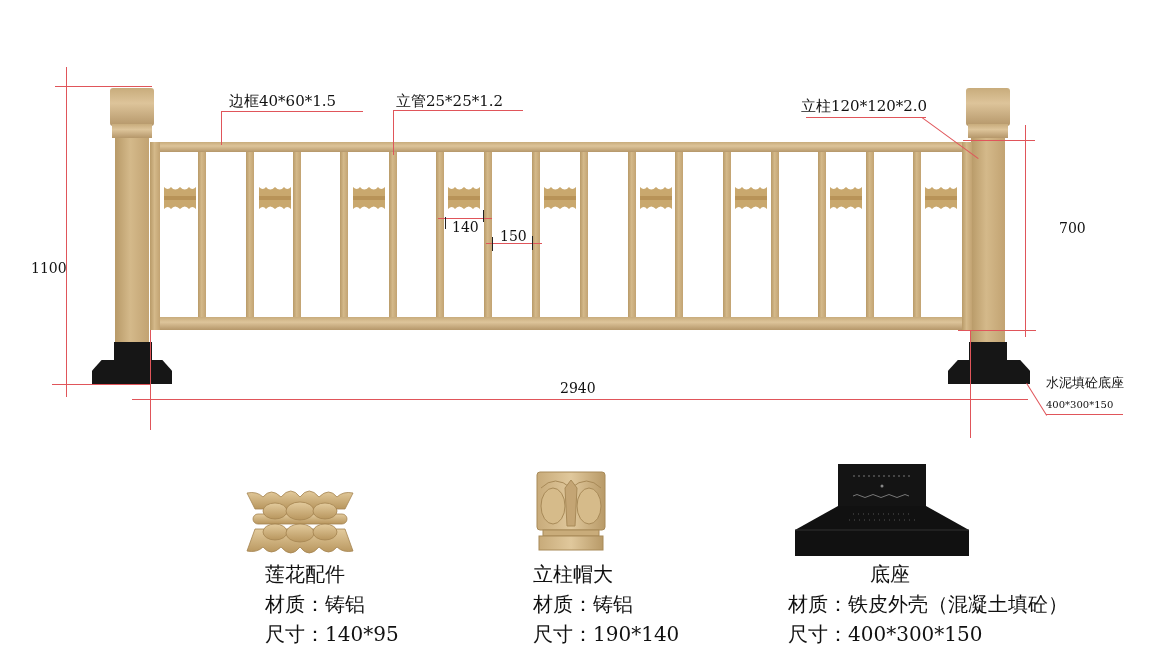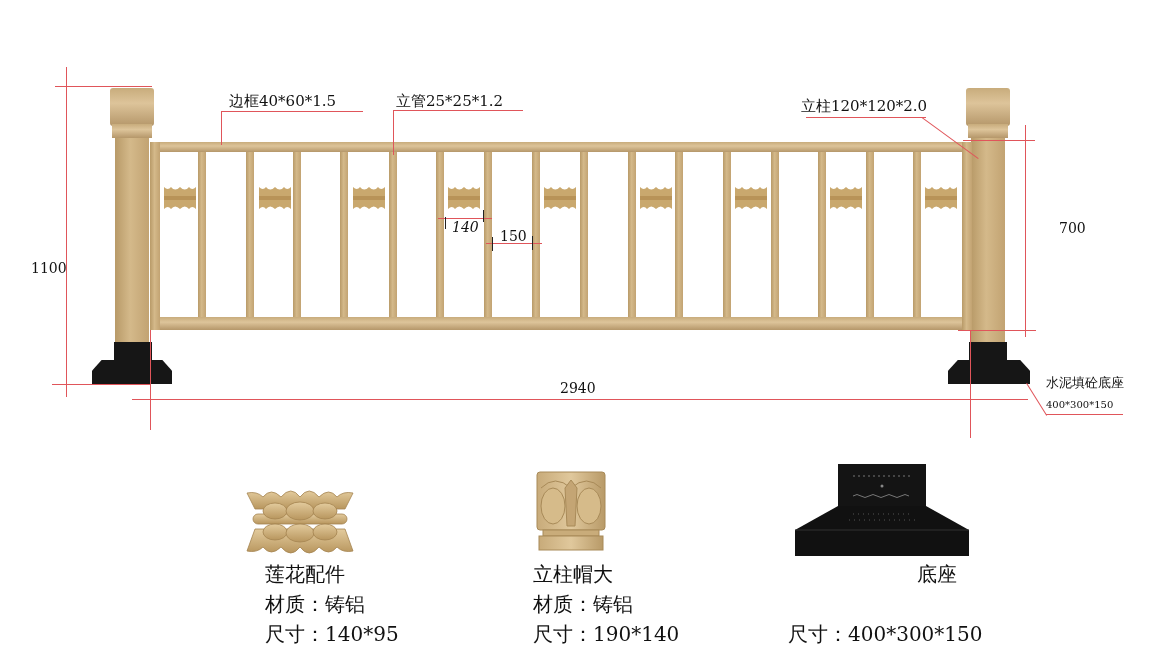--- a/index.html
+++ b/index.html
@@ -161,21 +161,21 @@
   <div class="rline" style="left:486px;top:243px;width:56px;height:1px;"></div>
   <div class="abs" style="left:492px;top:237px;width:1px;height:14px;background:#222;"></div>
   <div class="abs" style="left:532px;top:236px;width:1px;height:14px;background:#222;"></div>
 
   <span class="lbl" style="left:229px;top:94px;text-align:center;">边框40*60*1.5</span>
   <span class="lbl" style="left:396px;top:94px;">立管25*25*1.2</span>
   <span class="lbl" style="left:801px;top:99px;">立柱120*120*2.0</span>
   <span class="lbl" style="left:31px;top:222px;font-size:14px;margin-top:39px;">1100</span>
   <span class="lbl" style="left:1059px;top:221px;font-size:14px;">700</span>
   <span class="lbl" style="left:560px;top:381px;font-size:14px;">2940</span>
-  <span class="lbl" style="left:452px;top:220px;font-size:14px;font-style:italic;">140</span>
+  <span class="lbl" style="left:452px;top:220px;font-size:14px;">140</span>
   <span class="lbl" style="left:500px;top:229px;font-size:14px;">150</span>
   <span class="lbl" style="left:1046px;top:376px;font-size:13px;">水泥填砼底座</span>
   <span class="lbl" style="left:1046px;top:400px;font-size:10px;">400*300*150</span>
 </div>
 
 <div class="abs" style="left:0;top:450px;width:1158px;height:206px;">
 
   <div class="abs" style="left:245px;top:37px;width:110px;height:70px;">
     <svg width="110" height="70" viewBox="0 0 110 70">
       <defs>
@@ -227,15 +227,16 @@
     <svg width="178" height="96" viewBox="0 0 178 96">
       <rect x="45" y="2" width="88" height="42" fill="#141414"></rect>
       <path d="M60 14 h58" stroke="#777" stroke-dasharray="2 3"></path>
       <path d="M60 34 q4 -3 8 0 t8 0 t8 0 t8 0 t8 0 t8 0 t8 0" stroke="#777" fill="none"></path>
       <circle cx="89" cy="24" r="1.5" fill="#888"></circle>
       <path d="M45 44 L133 44 L176 68 L176 94 L2 94 L2 68Z" fill="#111"></path>
       <path d="M2 68 L176 68" stroke="#333"></path>
       <path d="M60 52 h58 M56 58 h66" stroke="#555" stroke-dasharray="1 4"></path>
     </svg>
   </div>
-  <span class="cap" style="left:870px;top:114px;margin-left:47px;">底座</span>
+  <span class="cap" style="left:870px;top:114px;">底座</span>
+  <span class="cap" style="left:788px;top:144px;">材质：铁皮外壳（混凝土填砼）</span>
   <span class="cap" style="left:788px;top:174px;">尺寸：400*300*150</span>
 </div>
 
 </body></html>

